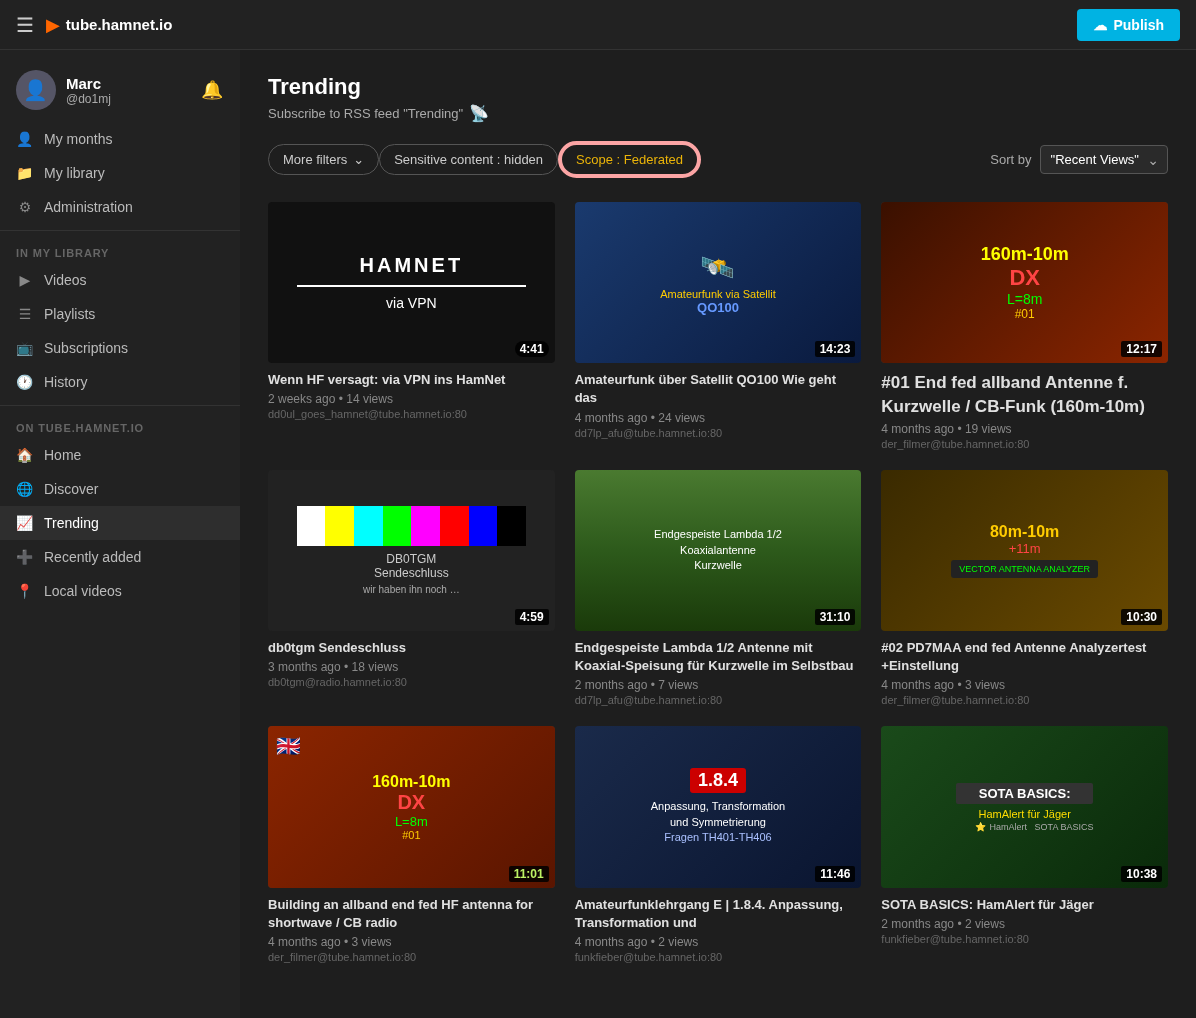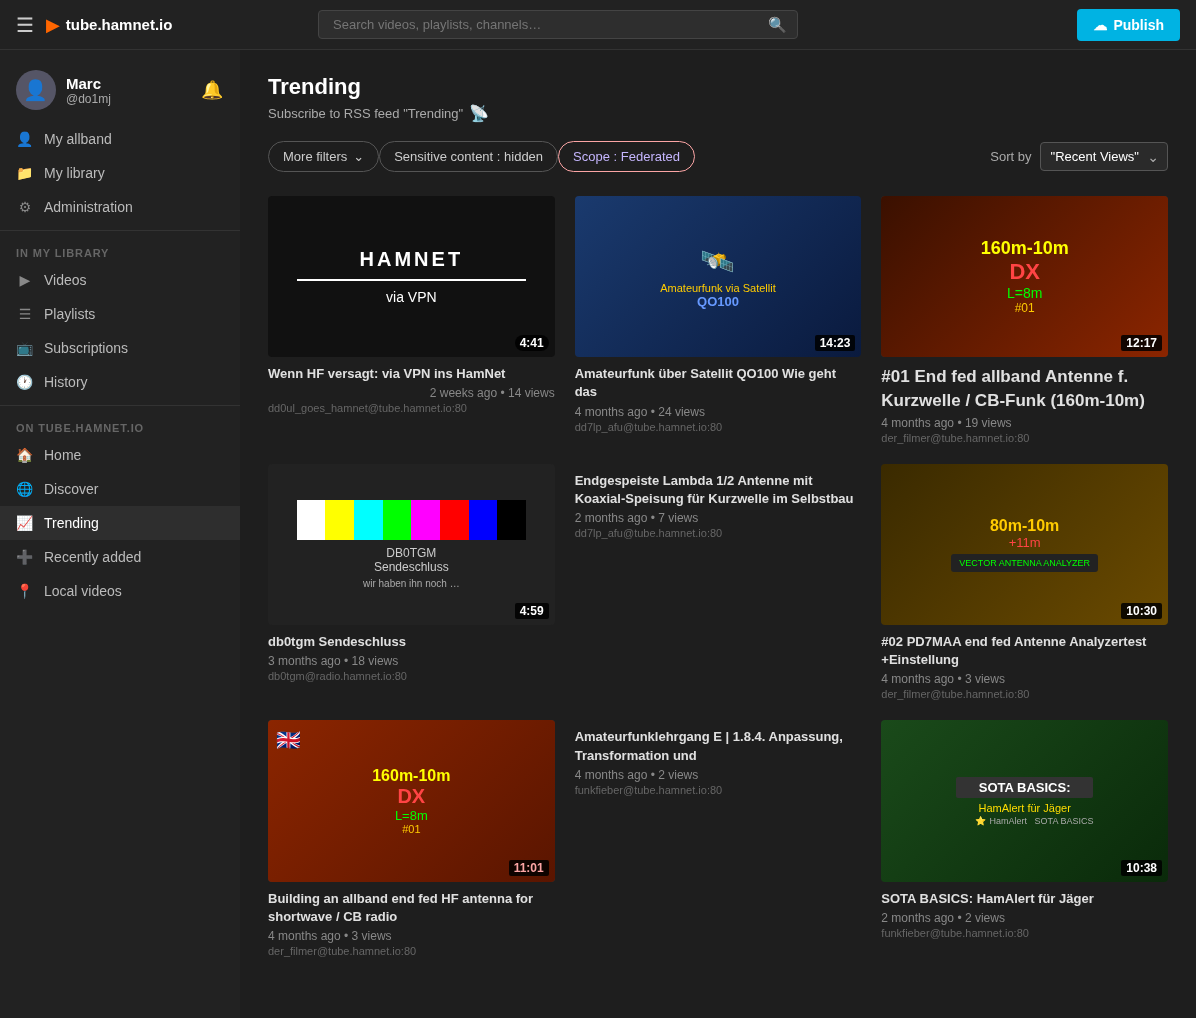--- a/index.html
+++ b/index.html
@@ -22,24 +22,20 @@
     ::-webkit-scrollbar-thumb { background: #444; border-radius: 3px; }
   </style>
 </head>
 <body>
 
 <div id="header">
   <span style="cursor:pointer;color:#ccc;font-size:20px;">☰</span>
   <div style="display:flex;align-items:center;gap:6px;">
     <span style="color:#ff6600;font-size:18px;">▶</span>
     <span style="color:#fff;font-weight:700;font-size:15px;">tube.hamnet.io</span>
-  </div>
-  <div style="flex:1;max-width:480px;margin:0 auto;display:flex;align-items:center;background:#2e2e2e;border:1px solid #444;border-radius:4px;padding:0 10px;">
-    <input style="background: transparent; border: none; outline: none; color: rgb(204, 204, 204); flex: 1 1 0%; padding: 6px 4px; font-size: 13px;" placeholder="Search videos, playlists, channels…">
-    <span style="color:#888;cursor:pointer;font-size:15px;">🔍</span>
   </div>
   <button style="background:#00b3e3;color:#fff;border:none;border-radius:4px;padding:8px 16px;font-size:14px;font-weight:700;cursor:pointer;display:flex;align-items:center;gap:6px;margin-left:auto;">
     <span>☁</span>
     <span>Publish</span>
   </button>
 </div>
 
 <div id="layout">
 
   <div id="sidebar">
@@ -50,21 +46,21 @@
       </div>
       <div style="flex:1;">
         <div style="color:#fff;font-weight:700;font-size:15px;">Marc</div>
         <div style="color:#aaa;font-size:12px;">@do1mj</div>
       </div>
       <span style="color:#888;cursor:pointer;font-size:18px;">🔔</span>
     </div>
 
     <div style="display:flex;align-items:center;gap:10px;padding:9px 16px;cursor:pointer;color:#bbb;">
       <span style="width:18px;text-align:center;color:#888;">👤</span>
-      <span>My allband</span>
+      <span>My months</span>
     </div>
     <div style="display:flex;align-items:center;gap:10px;padding:9px 16px;cursor:pointer;color:#bbb;">
       <span style="width:18px;text-align:center;color:#888;">📁</span>
       <span>My library</span>
     </div>
     <div style="display:flex;align-items:center;gap:10px;padding:9px 16px;cursor:pointer;color:#bbb;">
       <span style="width:18px;text-align:center;color:#888;">⚙</span>
       <span>Administration</span>
     </div>
 
@@ -123,21 +119,21 @@
     </div>
 
     <div style="display:flex;align-items:center;margin-bottom:24px;flex-wrap:wrap;">
       <button style="background:transparent;border:1px solid #555;color:#ccc;border-radius:20px;padding:7px 14px;font-size:13px;cursor:pointer;display:flex;align-items:center;gap:6px;">
         <span>More filters</span>
         <span>⌄</span>
       </button>
       <button style="background:transparent;border:1px solid #555;color:#ccc;border-radius:20px;padding:7px 14px;font-size:13px;cursor:pointer;">
         <span>Sensitive content : hidden</span>
       </button>
-      <button style="background:transparent;border:1px solid #fca5a5;color:#c4b5fd;border-radius:20px;padding:7px 14px;font-size:13px;cursor:pointer;">
+      <button style="background:transparent;border:4px solid #fca5a5;color:#eab308;border-radius:20px;padding:7px 14px;font-size:13px;cursor:pointer;">
         <span>Scope : Federated</span>
       </button>
       <div style="margin-left:auto;display:flex;align-items:center;gap:8px;">
         <span style="color:#aaa;font-size:13px;">Sort by</span>
         <div style="position:relative;display:flex;align-items:center;background:#2a2a2a;border:1px solid #555;border-radius:4px;padding:6px 28px 6px 10px;">
           <span style="color:#fff;font-size:13px;">"Recent Views"</span>
           <span style="position:absolute;right:8px;color:#aaa;">⌄</span>
         </div>
       </div>
     </div>
@@ -147,21 +143,21 @@
           <div style="position: relative; border-radius: 4px; overflow: hidden; background: rgb(51, 51, 51); aspect-ratio: 16 / 9;">
             <div style="width: 100%; height: 100%; background: rgb(17, 17, 17); display: flex; flex-direction: column; align-items: center; justify-content: center; gap: 4px;">
               <div style="color:#fff;font-size:20px;font-weight:900;letter-spacing:3px;">HAMNET</div>
               <div style="width:80%;height:2px;background:#fff;margin:4px 0;"></div>
               <div style="color:#fff;font-size:14px;">via VPN</div>
             </div>
             <div style="position: absolute; bottom: 6px; right: 6px; background: rgba(0, 0, 0, 0.85); color: rgb(255, 255, 255); font-size: 12px; padding: 1px 5px; border-radius: 8px; font-weight: 600;">4:41</div>
           </div>
           <div style="margin-top: 8px;">
             <div style="color: rgb(224, 224, 224); font-size: 13px; font-weight: 600; line-height: 1.4; margin-bottom: 3px;">Wenn HF versagt: via VPN ins HamNet</div>
-            <div style="color: rgb(136, 136, 136); font-size: 12px; margin-bottom: 2px; text-align: right;">2 weeks ago • 14 views</div>
+            <div style="color: rgb(136, 136, 136); font-size: 12px; margin-bottom: 2px;">2 weeks ago • 14 views</div>
             <div style="color: rgb(102, 102, 102); font-size: 11px; cursor: pointer;">dd0ul_goes_hamnet@tube.hamnet.io:80</div>
           </div>
         </div>
         <div style="cursor: pointer;">
           <div style="position: relative; border-radius: 4px; overflow: hidden; background: rgb(51, 51, 51); aspect-ratio: 16 / 9;">
             <div style="width: 100%; height: 100%; background: linear-gradient(135deg, rgb(26, 58, 110), rgb(10, 26, 62)); display: flex; align-items: center; justify-content: center;">
               <div style="text-align:center;">
                 <div style="font-size:28px;">🛰️</div>
                 <div style="color:#ffcc00;font-size:11px;margin-top:4px;">Amateurfunk via Satellit</div>
                 <div style="color:#6699ff;font-size:13px;font-weight:700;">QO100</div>
@@ -211,20 +207,26 @@
             </div>
             <div style="position: absolute; bottom: 6px; right: 6px; background: rgba(0, 0, 0, 0.85); color: rgb(255, 255, 255); font-size: 12px; padding: 1px 5px; border-radius: 2px; font-weight: 600;">4:59</div>
           </div>
           <div style="margin-top: 8px;">
             <div style="color: rgb(224, 224, 224); font-size: 13px; font-weight: 600; line-height: 1.4; margin-bottom: 3px;">db0tgm Sendeschluss</div>
             <div style="color: rgb(136, 136, 136); font-size: 12px; margin-bottom: 2px;">3 months ago • 18 views</div>
             <div style="color: rgb(102, 102, 102); font-size: 11px; cursor: pointer;">db0tgm@radio.hamnet.io:80</div>
           </div>
         </div>
         <div style="cursor: pointer;">
+          <div style="position: relative; border-radius: 4px; overflow: hidden; background: rgb(51, 51, 51); aspect-ratio: 16 / 9;">
+            <div style="width: 100%; height: 100%; background: linear-gradient(rgb(74, 122, 48) 0%, rgb(45, 90, 27) 50%, rgb(26, 58, 10) 100%); display: flex; align-items: center; justify-content: center;">
+              <div style="text-align:center;color:#fff;font-size:11px;line-height:1.4;padding:4px;">Endgespeiste Lambda 1/2<br>Koaxialantenne<br>Kurzwelle</div>
+            </div>
+            <div style="position: absolute; bottom: 6px; right: 6px; background: rgba(0, 0, 0, 0.85); color: rgb(255, 255, 255); font-size: 12px; padding: 1px 5px; border-radius: 2px; font-weight: 600;">31:10</div>
+          </div>
           <div style="margin-top: 8px;">
             <div style="color: rgb(224, 224, 224); font-size: 13px; font-weight: 600; line-height: 1.4; margin-bottom: 3px;">Endgespeiste Lambda 1/2 Antenne mit Koaxial-Speisung für Kurzwelle im Selbstbau</div>
             <div style="color: rgb(136, 136, 136); font-size: 12px; margin-bottom: 2px;">2 months ago • 7 views</div>
             <div style="color: rgb(102, 102, 102); font-size: 11px; cursor: pointer;">dd7lp_afu@tube.hamnet.io:80</div>
           </div>
         </div>
         <div style="cursor: pointer;">
           <div style="position: relative; border-radius: 4px; overflow: hidden; background: rgb(51, 51, 51); aspect-ratio: 16 / 9;">
             <div style="width: 100%; height: 100%; background: linear-gradient(135deg, rgb(58, 42, 0), rgb(106, 74, 0)); display: flex; align-items: center; justify-content: center;">
               <div style="text-align:center;">
@@ -245,29 +247,36 @@
           <div style="position: relative; border-radius: 4px; overflow: hidden; background: rgb(51, 51, 51); aspect-ratio: 16 / 9;">
             <div style="width: 100%; height: 100%; background: linear-gradient(135deg, rgb(139, 37, 0), rgb(90, 21, 0)); display: flex; align-items: center; justify-content: center; position: relative; overflow: hidden;">
               <div style="position:absolute;top:8px;left:8px;font-size:20px;">🇬🇧</div>
               <div style="text-align:center;">
                 <div style="color:#ffff00;font-size:16px;font-weight:900;">160m-10m</div>
                 <div style="color:#ff4444;font-size:20px;font-weight:900;">DX</div>
                 <div style="color:#00ff00;font-size:13px;">L=8m</div>
                 <div style="color:#ffcc00;font-size:11px;">#01</div>
               </div>
             </div>
-            <div style="position: absolute; bottom: 6px; right: 6px; background: rgba(0, 0, 0, 0.85); color: #fca5a5; font-size: 12px; padding: 1px 5px; border-radius: 2px; font-weight: 600;">11:01</div>
+            <div style="position: absolute; bottom: 6px; right: 6px; background: rgba(0, 0, 0, 0.85); color: #bef264; font-size: 12px; padding: 1px 5px; border-radius: 2px; font-weight: 600;">11:01</div>
           </div>
           <div style="margin-top: 8px;">
             <div style="color: rgb(224, 224, 224); font-size: 13px; font-weight: 600; line-height: 1.4; margin-bottom: 3px;">Building an allband end fed HF antenna for shortwave / CB radio</div>
             <div style="color: rgb(136, 136, 136); font-size: 12px; margin-bottom: 2px;">4 months ago • 3 views</div>
             <div style="color: rgb(102, 102, 102); font-size: 11px; cursor: pointer;">der_filmer@tube.hamnet.io:80</div>
           </div>
         </div>
         <div style="cursor: pointer;">
+          <div style="position: relative; border-radius: 4px; overflow: hidden; background: rgb(51, 51, 51); aspect-ratio: 16 / 9;">
+            <div style="width: 100%; height: 100%; background: linear-gradient(135deg, rgb(26, 42, 74), rgb(10, 21, 48)); display: flex; flex-direction: column; align-items: center; justify-content: center; gap: 6px;">
+              <div style="background:#cc0000;color:#fff;font-size:18px;font-weight:900;padding:2px 8px;border-radius:3px;">1.8.4</div>
+              <div style="color:#fff;font-size:11px;text-align:center;line-height:1.4;">Anpassung, Transformation<br>und Symmetrierung<br><span style="color:#aac0ff;">Fragen TH401-TH406</span></div>
+            </div>
+            <div style="position: absolute; bottom: 6px; right: 6px; background: rgba(0, 0, 0, 0.85); color: rgb(255, 255, 255); font-size: 12px; padding: 1px 5px; border-radius: 2px; font-weight: 600;">11:46</div>
+          </div>
           <div style="margin-top: 8px;">
             <div style="color: rgb(224, 224, 224); font-size: 13px; font-weight: 600; line-height: 1.4; margin-bottom: 3px;">Amateurfunklehrgang E | 1.8.4. Anpassung, Transformation und</div>
             <div style="color: rgb(136, 136, 136); font-size: 12px; margin-bottom: 2px;">4 months ago • 2 views</div>
             <div style="color: rgb(102, 102, 102); font-size: 11px; cursor: pointer;">funkfieber@tube.hamnet.io:80</div>
           </div>
         </div>
         <div style="cursor: pointer;">
           <div style="position: relative; border-radius: 4px; overflow: hidden; background: rgb(51, 51, 51); aspect-ratio: 16 / 9;">
             <div style="width: 100%; height: 100%; background: linear-gradient(135deg, rgb(26, 74, 26), rgb(10, 42, 10)); display: flex; align-items: center; justify-content: center;">
               <div style="text-align:center;">

